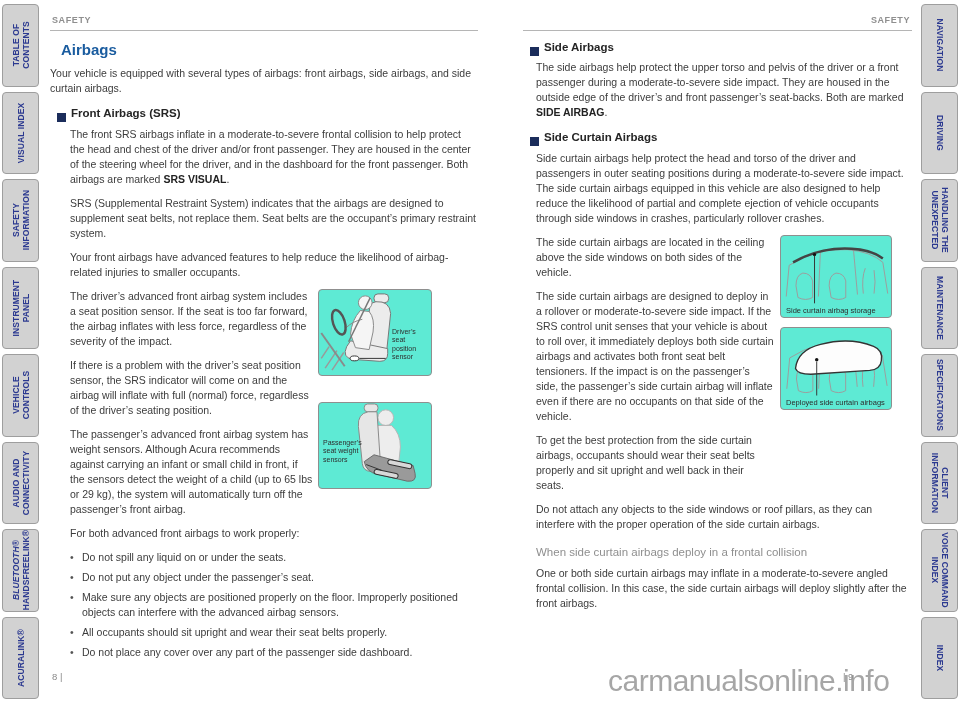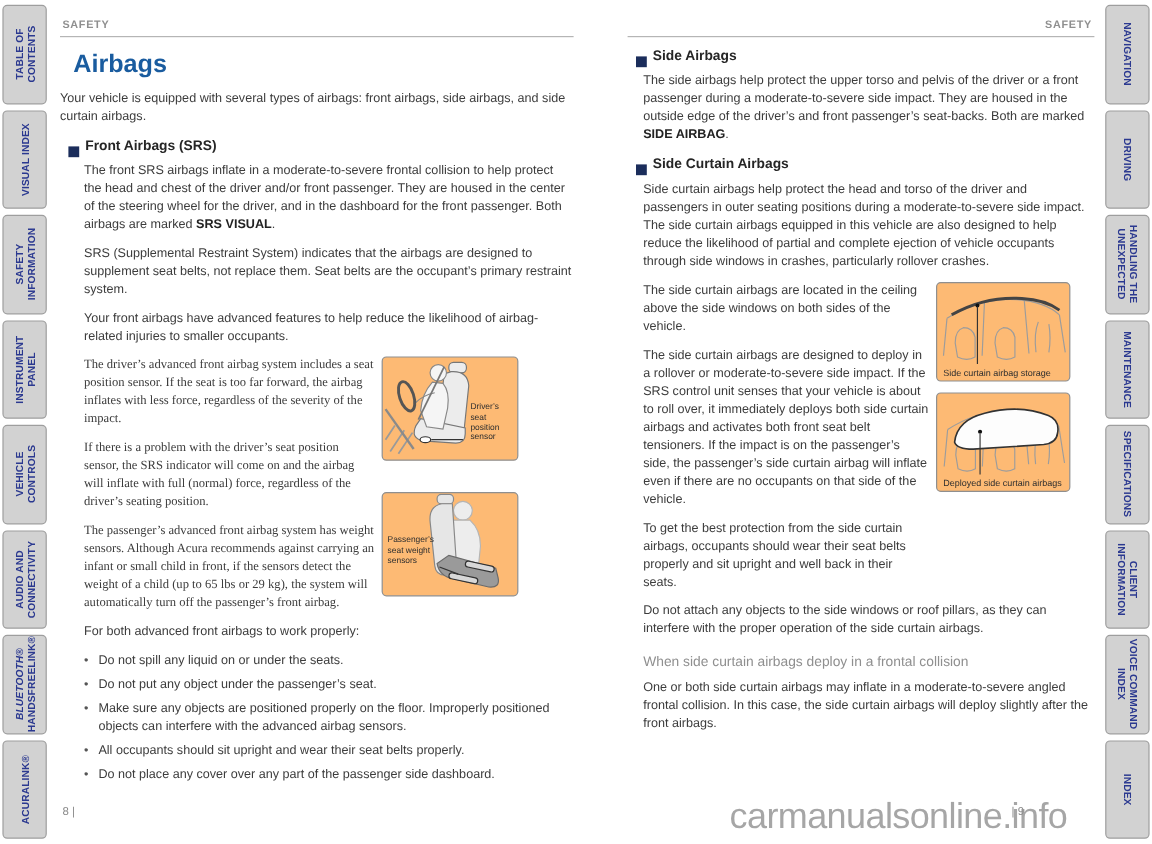--- a/index.html
+++ b/index.html
@@ -25,43 +25,43 @@
   .vlabel .line { display:block; }
   .vlabel .it { font-style:italic; }
   
   .page { position:absolute; top:12px; font-size:10.5px; line-height:1.43; }
   .page-left  { left:50px;  width:428px; }
   .page-right { left:523px; width:389px; }
   .pg-header { font-size:9px; font-weight:600; letter-spacing:0.6px;
                color:#8f8f8f; padding:2px 2px 3px 2px; }
   .pg-header.r { text-align:right; }
   .rule { border-top:1px solid #b5b5b5; margin-bottom:8px; }
-  .doc-title { font-size:21px; font-weight:bold; color:#1a5c9f;
+  .doc-title { font-size:15px; font-weight:bold; color:#1a5c9f;
                margin:2px 0 6px 11px; }
   .intro { margin:0 0 10px 11px; }
   .sec-head { display:flex; align-items:flex-end; margin:3px 0 5px 7px;
               font-size:11.5px; font-weight:bold; color:#252525; }
   .sq { display:inline-block; width:9px; height:9px; background:#1b2d5b;
         margin-right:5px; flex:0 0 auto; position:relative; top:0.5px; }
   .sec-body { margin-left:20px; }
   .page-right .sec-body { margin-left:13px; }
   p.b { margin:0 0 9px 0; }
   .bold { font-weight:bold; color:#222; }
   .bullets { margin:2px 0 0 0; }
   .bullet-row { display:flex; margin-bottom:5px; }
   .bullet-row .dot { width:12px; flex:0 0 auto; color:#555; }
   
   .wrap-row { display:flex; }
   .wrap-text { flex:0 0 auto; }
-  .page-left  .wrap-text { width:248px; padding-right:4px;font-family:Liberation Serif, serif; }
+  .page-left  .wrap-text { width:248px; padding-right:4px; }
   .page-right .wrap-text { width:244px; padding-right:6px; }
   .img-col { display:flex; flex-direction:column; flex:0 0 auto; }
   .page-left  .img-col { gap:26px; }
   .page-right .img-col { gap:9px; }
-  .img-box { position:relative; background:#fdba74; border:1px solid #8f8f8f;
+  .img-box { position:relative; background:#5eead4; border:1px solid #8f8f8f;
              border-radius:4px; overflow:hidden; }
   .box-seat { width:114px; height:87px; }
   .box-car  { width:112px; height:83px; }
   .img-box svg { position:absolute; left:0; top:0; width:100%; height:100%; }
   .cap { position:absolute; font-size:7px; line-height:1.2; color:#2e2e2e; }
   .cap-driver    { right:3px; top:38px; width:36px; }
   .cap-passenger { left:4px;  top:36px; width:48px; }
   .cap-bottom    { left:5px;  bottom:2px; font-size:7.5px; width:104px; }
   .gray-sub { font-size:11.5px; color:#8f8f8f; margin:12px 0 6px 13px; }
   

